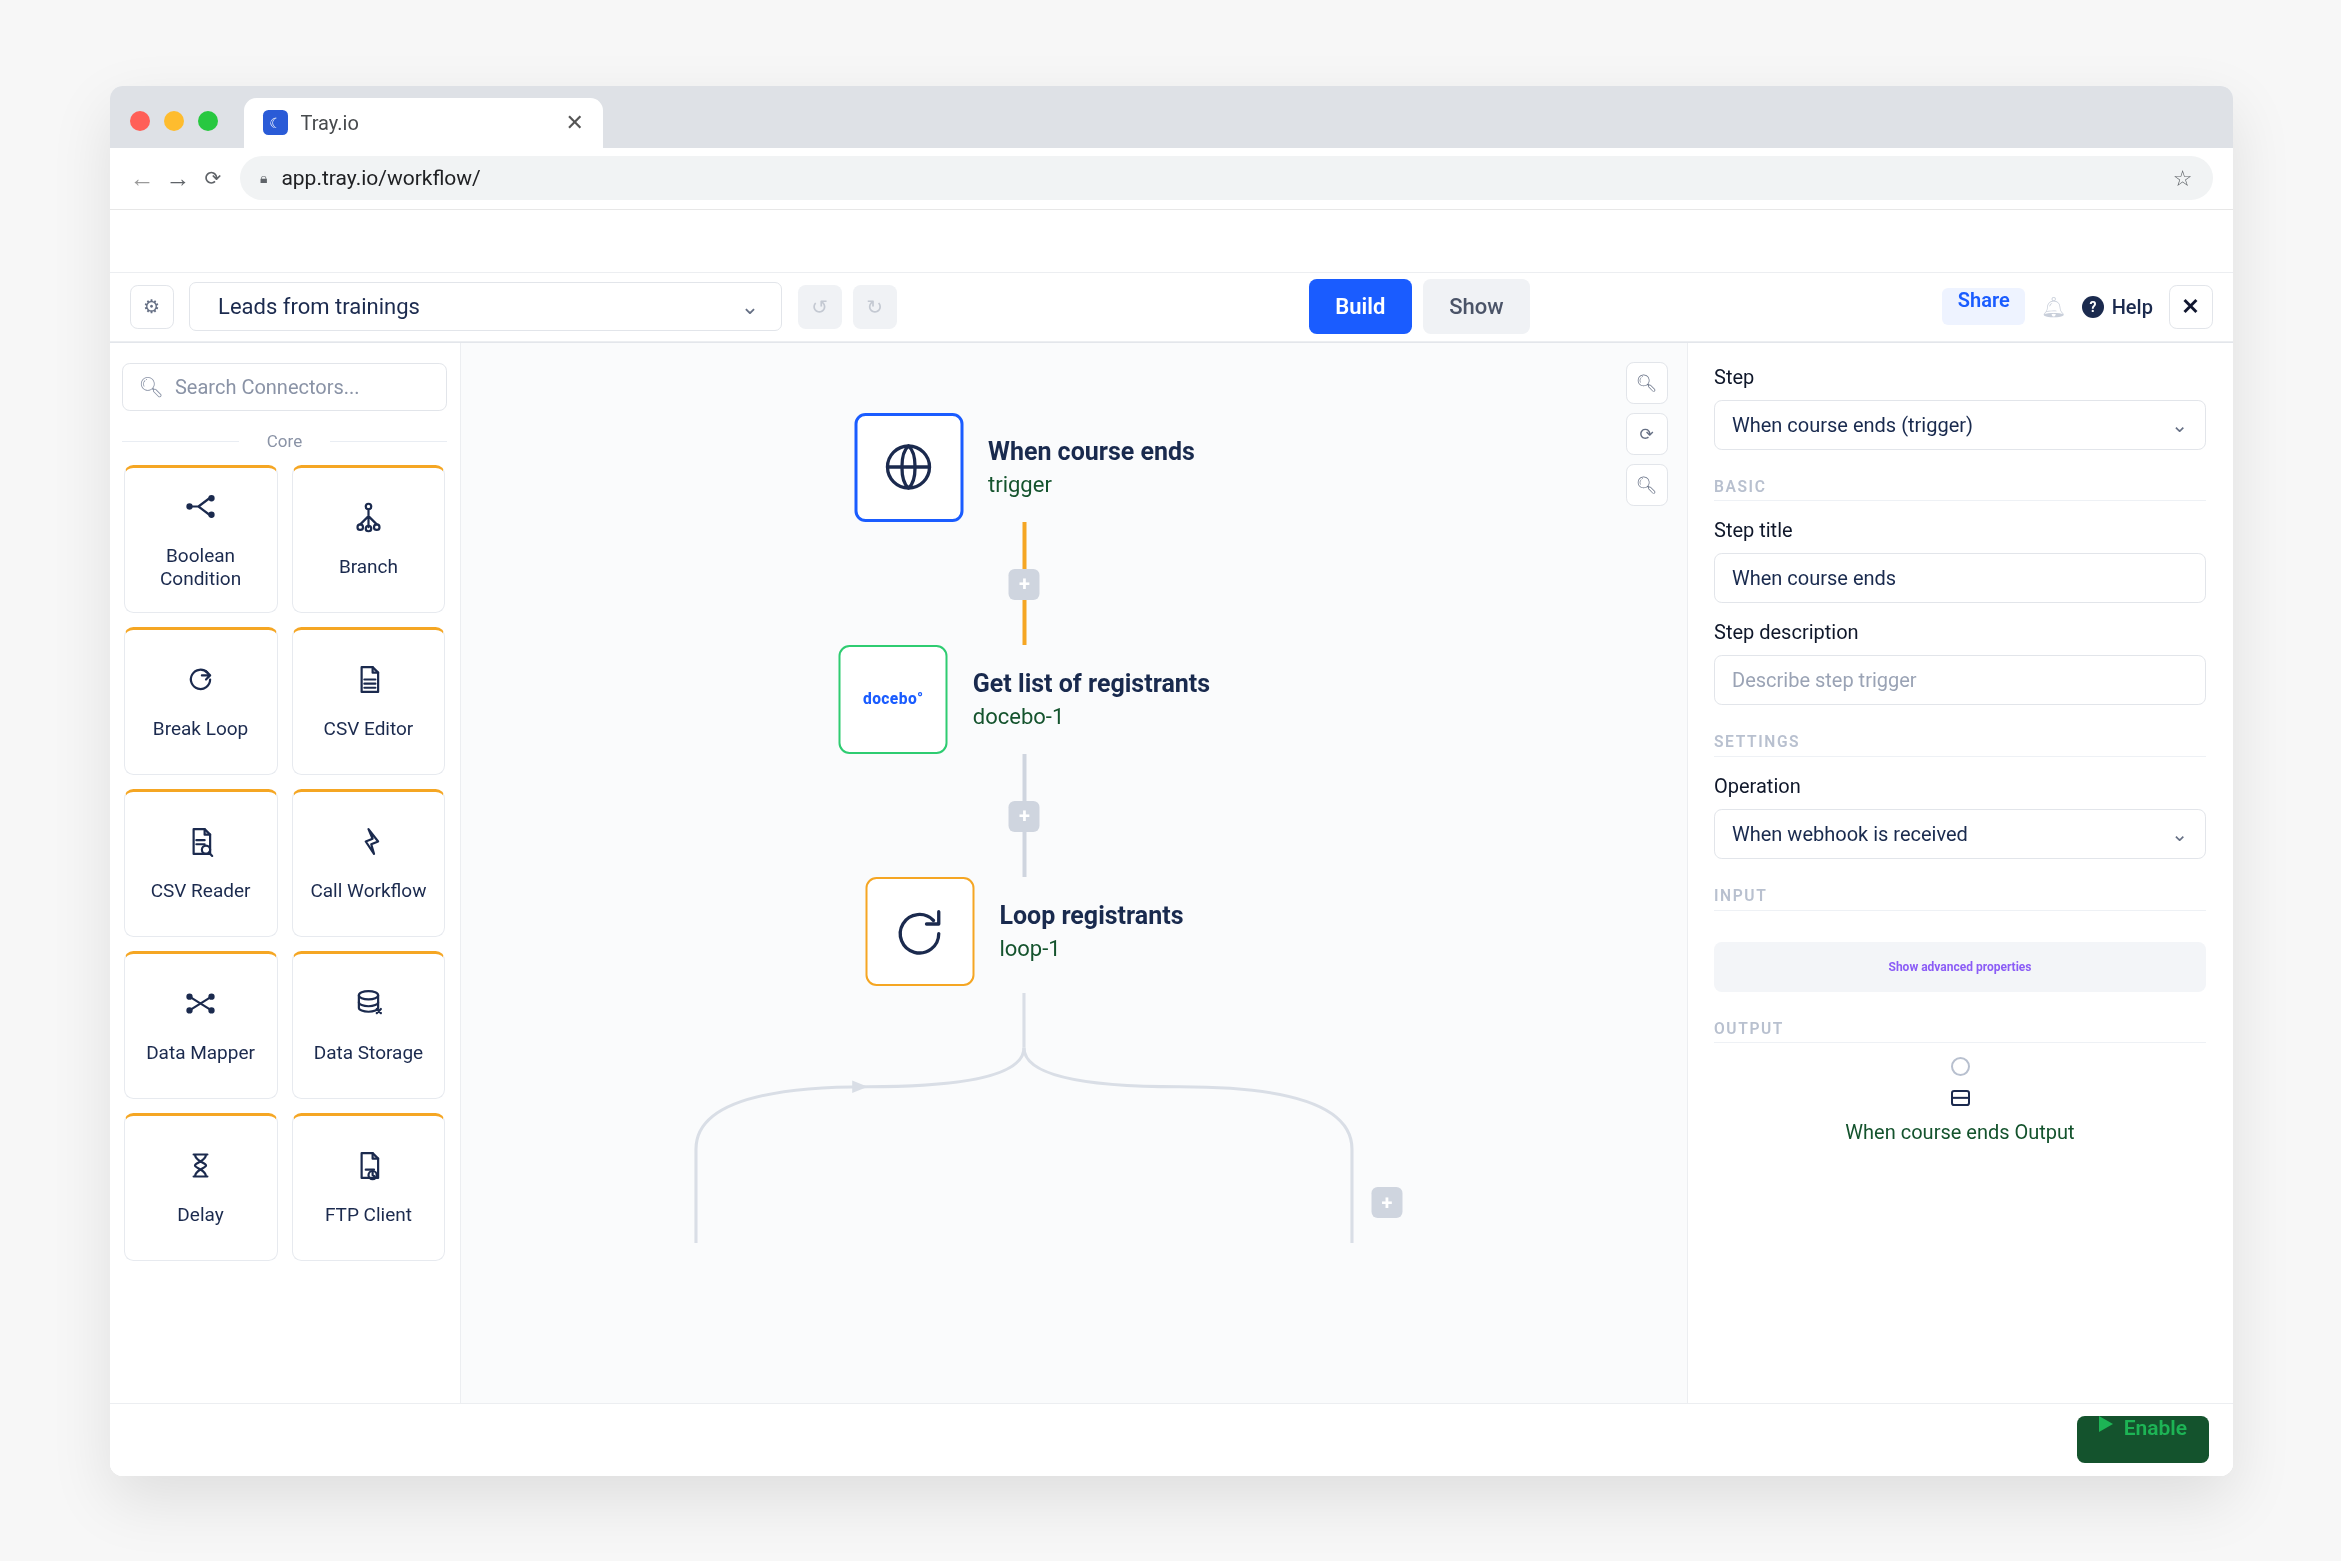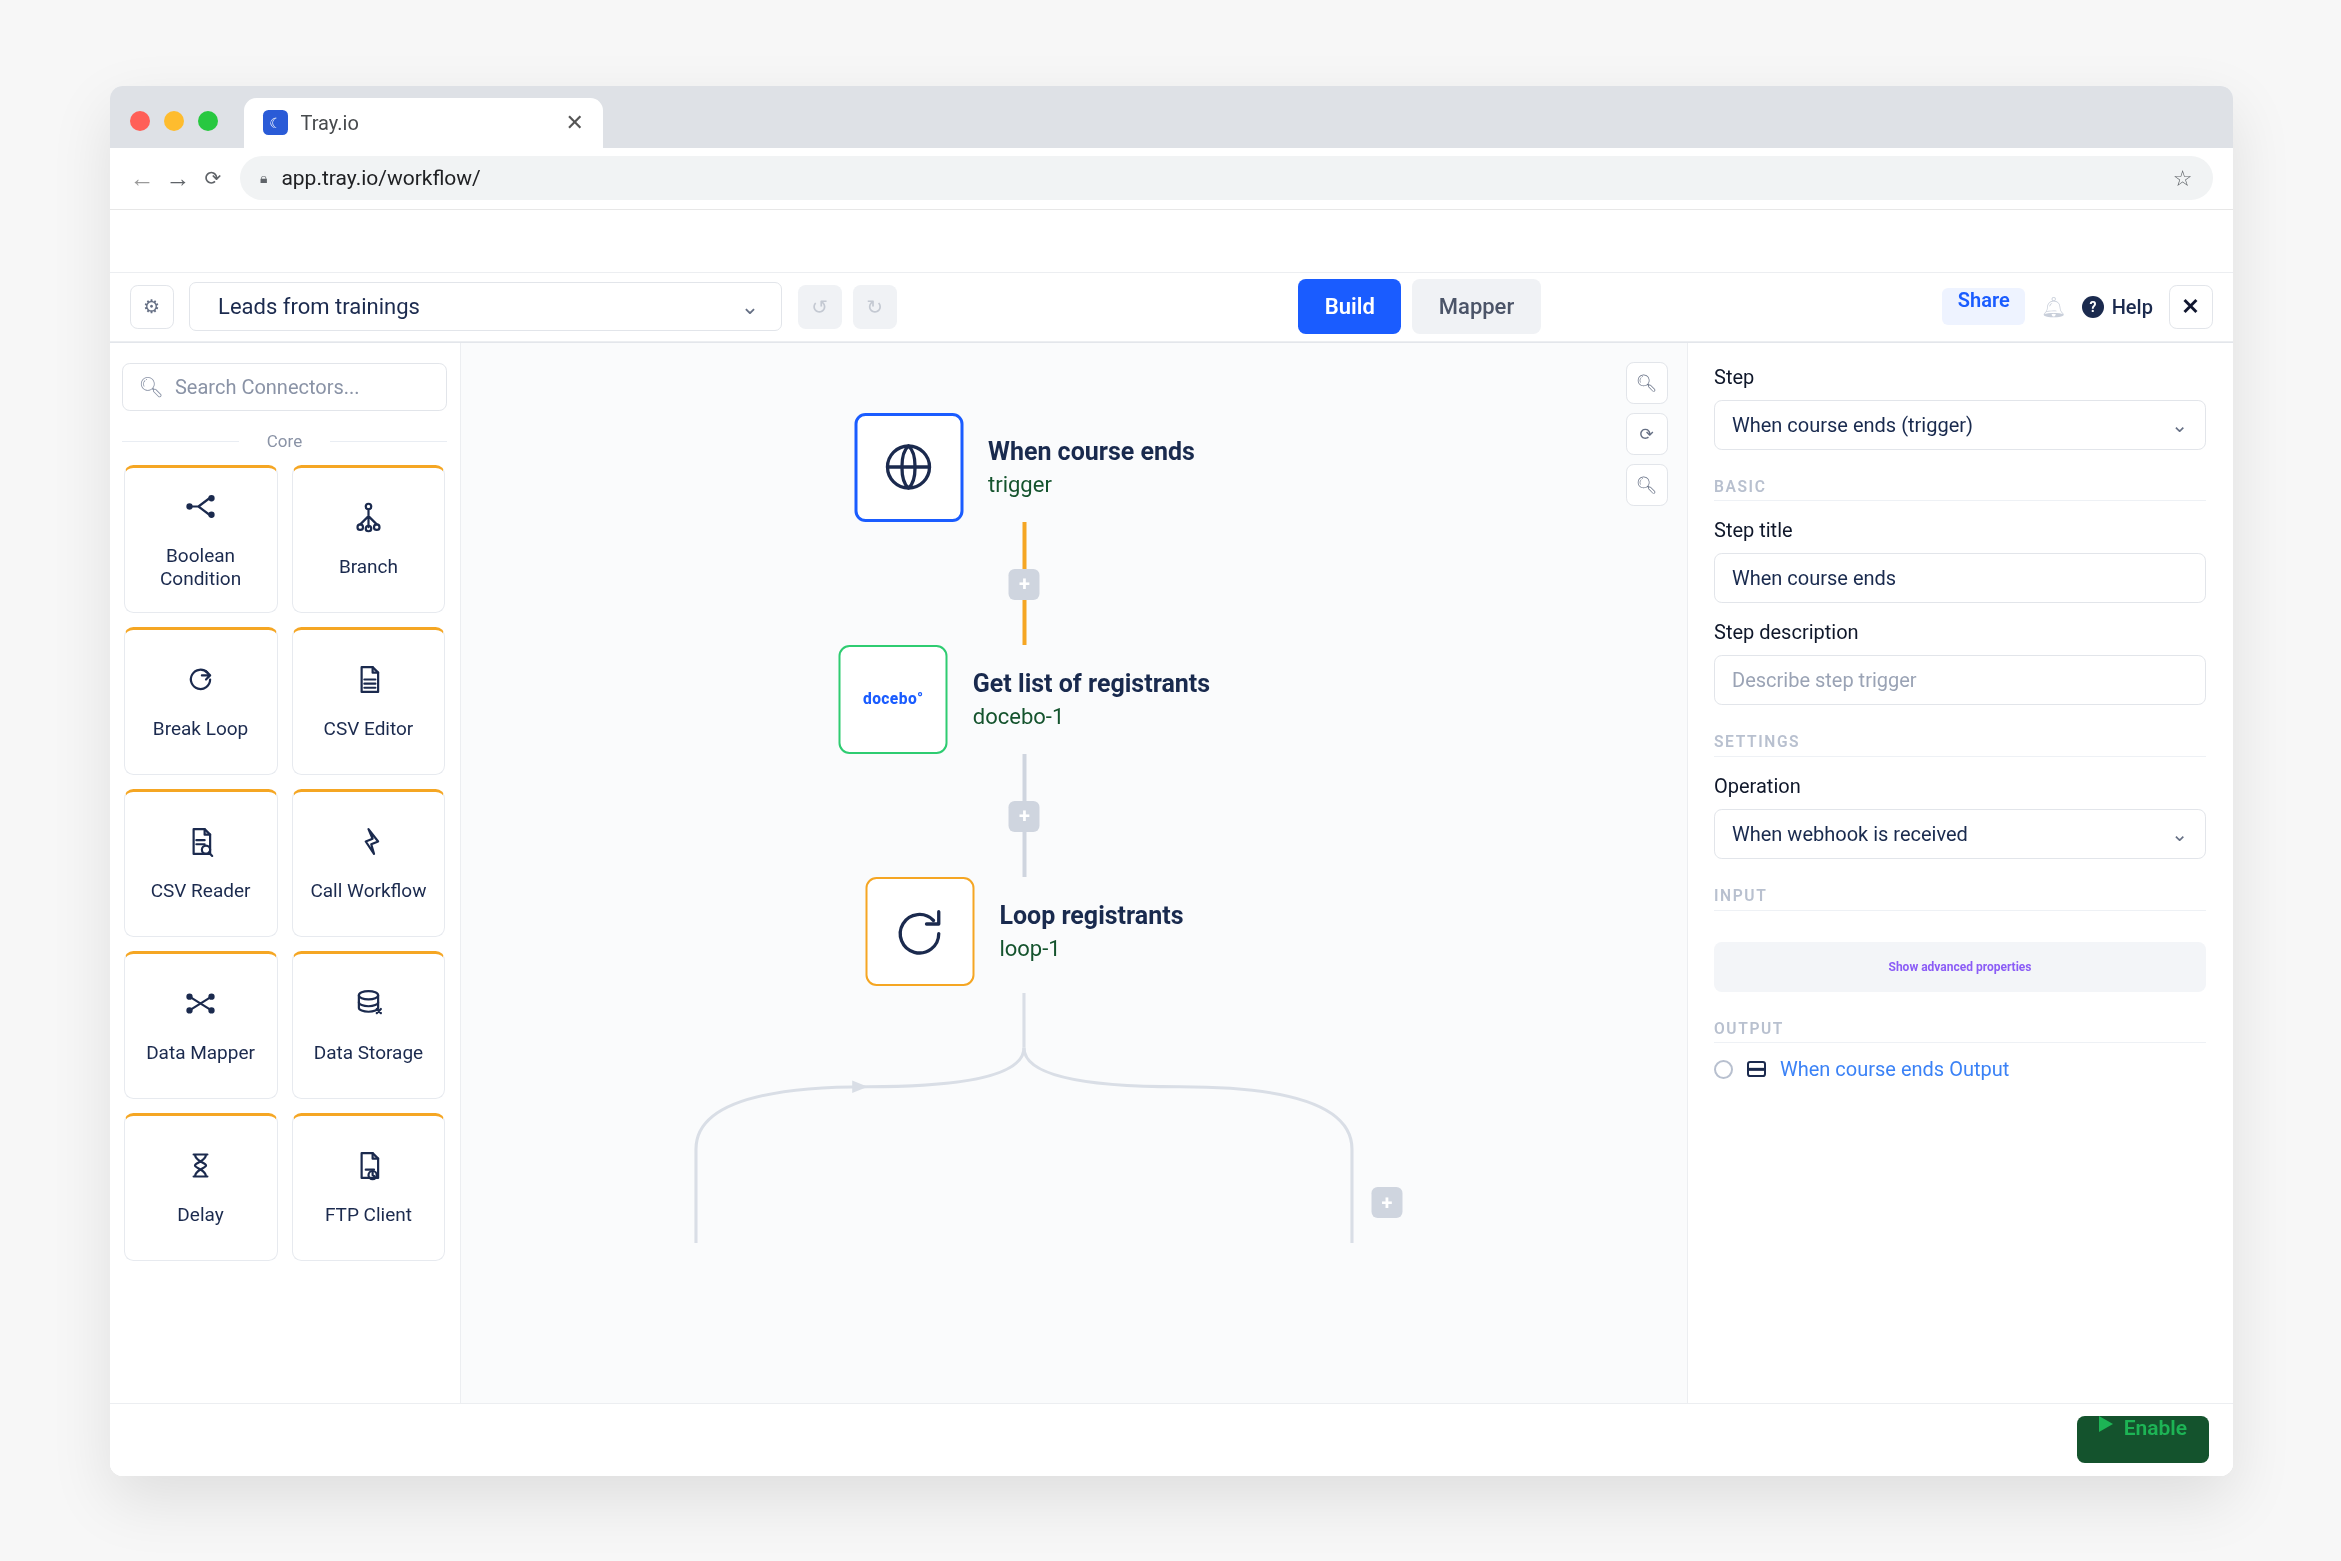--- a/index.html
+++ b/index.html
@@ -64,21 +64,21 @@
 .plus-right { position:absolute; right:12.5px; top:194px;}
 .props { width: 546px; border-left:1.6px solid #eceef1; background:#fff; padding: 22px 26.5px 0 26.5px; overflow-y:auto;}
 .props-label { color:#0f172a; font-size:20px; margin-bottom:11px;}
 .select-box { border:1.6px solid #e2e5ea; border-radius:7.8px; height:50px; display:flex; align-items:center; padding:0 17px; font-size:20px; color:#192a4e;}
 .select-box .chev { margin-left:auto; color:#667085;}
 .section-head { color:#b8c0cf; font-size:15.6px; letter-spacing:1.6px; margin: 28px 0 6.2px 0; border-bottom:1.6px solid #eef1f5; padding-bottom:4.7px; font-weight:600;}
 .field { margin-top: 17px;}
 .input-box { border:1.6px solid #e2e5ea; border-radius:7.8px; height:50px; display:flex; align-items:center; padding:0 17px; font-size:20px; color:#192a4e;}
 .input-box .ph { color:#9aa3b5; }
 .adv-btn { background:#f3f5f8; color:#8b5cf6; height:50px; border-radius:7.8px; display:flex; align-items:center; justify-content:center; font-size:12px; margin-top:31px; font-weight:700;}
-.output-row { display:flex; align-items:center; gap:14px; margin-top:14px; color:#3b82f6; font-size:20px;}
+.output-row { display:flex; align-items:center; gap:14px; margin-top:14px; color:#14532d; font-size:20px;flex-direction:column;}
 .radio { width:19px; height:19px; border:2.3px solid #b8c0cf; border-radius:50%;}
 .grid-icon { width:19px; height:15.6px; border:2.3px solid #1b2a4e; border-radius:3.1px; position:relative;}
 .grid-icon::before{ content:""; position:absolute; left:0; right:0; top:50%; height:2.3px; background:#1b2a4e; transform:translateY(-50%);}
 .footer { position:absolute; bottom:0; left:0; right:0; height: 73px; border-top:1.6px solid #eceef1; display:flex; align-items:center; justify-content:flex-end; padding: 0 23.4px; background:#fff;}
 .enable-btn { background:#14532d; color:#1db455; height:47px; padding:0 22px; border-radius:7.8px; display:flex; gap:11px; font-size:21px; font-weight:600;}
 .enable-btn .play { width:0; height:0; border-left:14px solid #1db455; border-top:8.6px solid transparent; border-bottom:8.6px solid transparent;}
 svg.ico { width:36px; height:36px; stroke:#1b2a4e; fill:none; stroke-width:3.6; stroke-linecap:round; stroke-linejoin:round;}
 svg.ico-lg { width:56px; height:56px; stroke:#1b2a4e; fill:none; stroke-width:3.8; stroke-linecap:round; stroke-linejoin:round;}
 .tile svg.ico { width:33px; height:33px; stroke-width:3.2;}
 .docebo { color:#1a5cff; font-weight:800; font-size:15.6px; letter-spacing:0.4px;}
@@ -132,21 +132,21 @@
         <div class="hist-btn">
             <span>↻</span>
           </div>
       </div>
 
       <div class="tabs">
         <div class="tab-btn tab-primary">
             <span>Build</span>
           </div>
         <div class="tab-btn tab-secondary">
-            <span>Mapper</span>
+            <span>Show</span>
           </div>
       </div>
 
       <div class="right-actions">
         <div class="share-btn"><span>Share</span></div>
         <span class="bell">🔔︎</span>
         <div class="help">
           <span style="display:inline-flex;width:22px;height:22px;border-radius:50%;background:#1b2a4e;color:#fff;align-items:center;justify-content:center;font-size:14px;font-weight:700;">?</span>
           <span>Help</span>
         </div>

